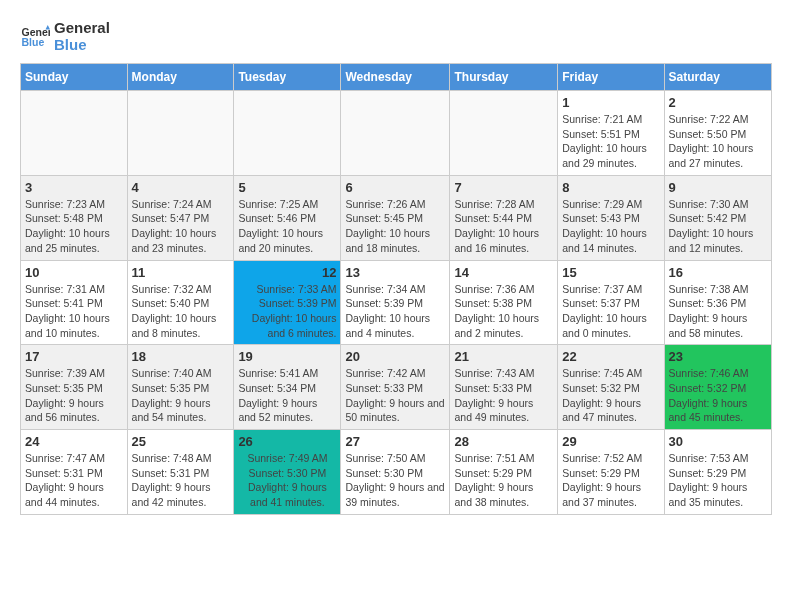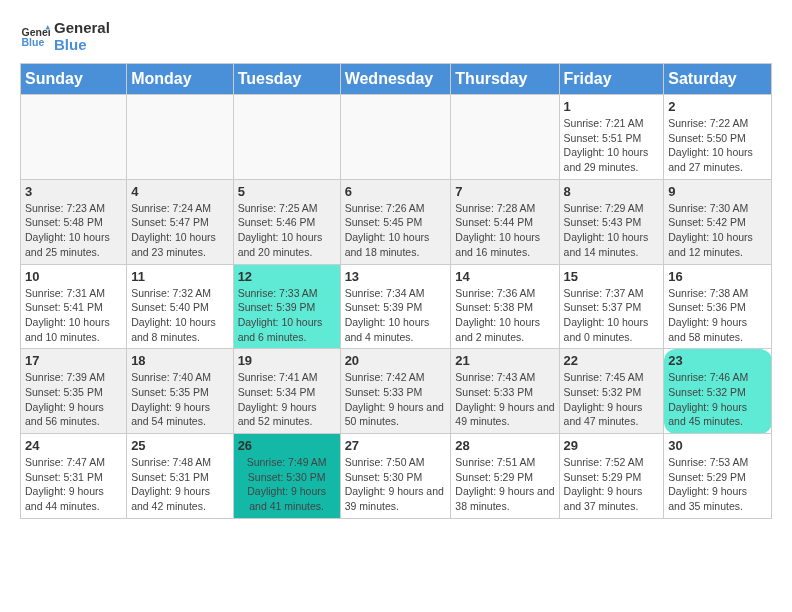--- a/index.html
+++ b/index.html
@@ -40,21 +40,21 @@
     .calendar-table {
       width: 100%;
       border-collapse: collapse;
       font-size: 11px;
     }
     .calendar-table th {
       background-color: #4a90d9;
       color: #fff;
       padding: 6px 4px;
       text-align: left;
-      font-size: 16px;
+      font-size: 12px;
       border: 1px solid #ccc;
     }
     .calendar-table td {
       vertical-align: top;
       border: 1px solid #ccc;
       padding: 4px;
       height: 80px;
       width: 113px;
       background: #fff;
     }
@@ -183,21 +183,21 @@
           <div class="day-info" style="white-space: pre-line;">Sunrise: 7:31 AM
 Sunset: 5:41 PM
 Daylight: 10 hours and 10 minutes.</div>
         </td>
         <td style="background: rgb(255, 255, 255);">
           <span class="day-number">11</span>
           <div class="day-info" style="white-space: pre-line;">Sunrise: 7:32 AM
 Sunset: 5:40 PM
 Daylight: 10 hours and 8 minutes.</div>
         </td>
-        <td style="background: #5eead4;">
+        <td style="background: #0ea5e9; text-align: right;">
           <span class="day-number">12</span>
           <div class="day-info" style="white-space: pre-line;">Sunrise: 7:33 AM
 Sunset: 5:39 PM
 Daylight: 10 hours and 6 minutes.</div>
         </td>
         <td style="background: rgb(255, 255, 255);">
           <span class="day-number">13</span>
           <div class="day-info" style="white-space: pre-line;">Sunrise: 7:34 AM
 Sunset: 5:39 PM
 Daylight: 10 hours and 4 minutes.</div>
@@ -229,21 +229,21 @@
 Daylight: 9 hours and 56 minutes.</div>
         </td>
         <td style="background: rgb(240, 240, 240);">
           <span class="day-number">18</span>
           <div class="day-info" style="white-space: pre-line;">Sunrise: 7:40 AM
 Sunset: 5:35 PM
 Daylight: 9 hours and 54 minutes.</div>
         </td>
         <td style="background: rgb(240, 240, 240);">
           <span class="day-number">19</span>
-          <div class="day-info" style="white-space: pre-line;">Sunrise: 7:41 AM
+          <div class="day-info" style="white-space: pre-line;">Sunrise: 5:41 AM
 Sunset: 5:34 PM
 Daylight: 9 hours and 52 minutes.</div>
         </td>
         <td style="background: rgb(240, 240, 240);">
           <span class="day-number">20</span>
           <div class="day-info" style="white-space: pre-line;">Sunrise: 7:42 AM
 Sunset: 5:33 PM
 Daylight: 9 hours and 50 minutes.</div>
         </td>
         <td style="background: rgb(240, 240, 240);">
@@ -251,21 +251,21 @@
           <div class="day-info" style="white-space: pre-line;">Sunrise: 7:43 AM
 Sunset: 5:33 PM
 Daylight: 9 hours and 49 minutes.</div>
         </td>
         <td style="background: rgb(240, 240, 240);">
           <span class="day-number">22</span>
           <div class="day-info" style="white-space: pre-line;">Sunrise: 7:45 AM
 Sunset: 5:32 PM
 Daylight: 9 hours and 47 minutes.</div>
         </td>
-        <td style="background: #5eead4; border-radius: 12px;">
+        <td style="background: #22c55e;">
           <span class="day-number">23</span>
           <div class="day-info" style="white-space: pre-line;">Sunrise: 7:46 AM
 Sunset: 5:32 PM
 Daylight: 9 hours and 45 minutes.</div>
         </td>
       </tr>
       <tr>
         <td style="background: rgb(255, 255, 255);">
           <span class="day-number">24</span>
           <div class="day-info" style="white-space: pre-line;">Sunrise: 7:47 AM

